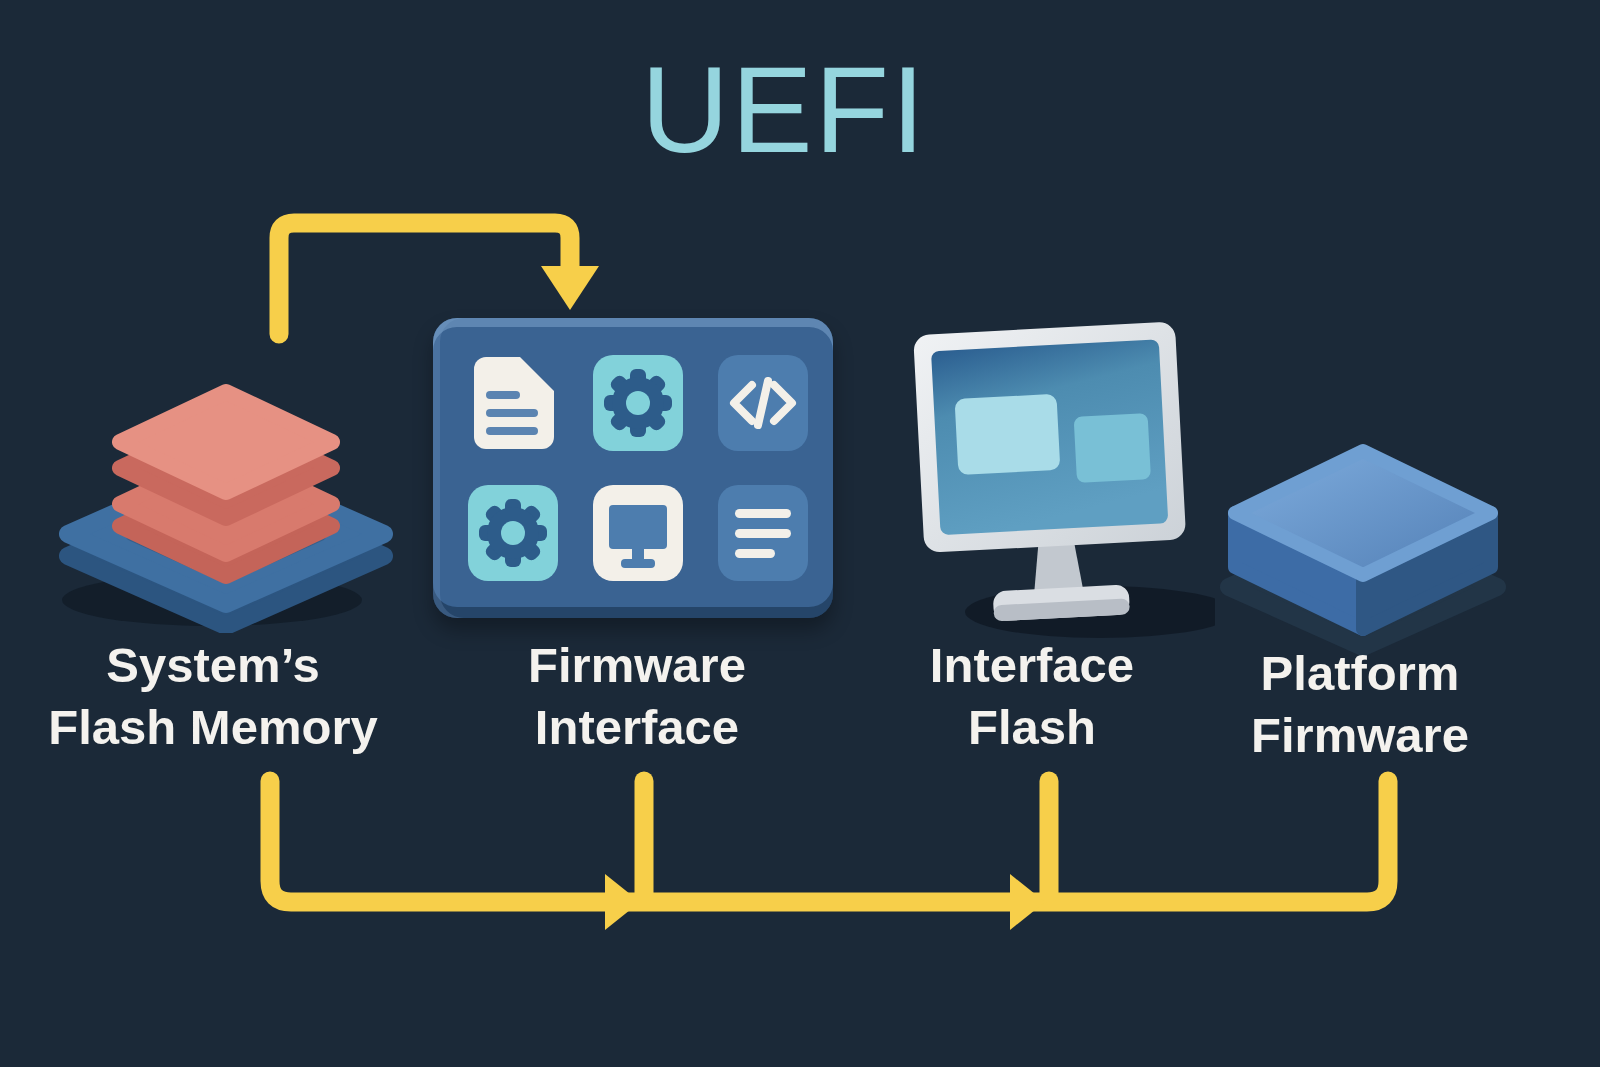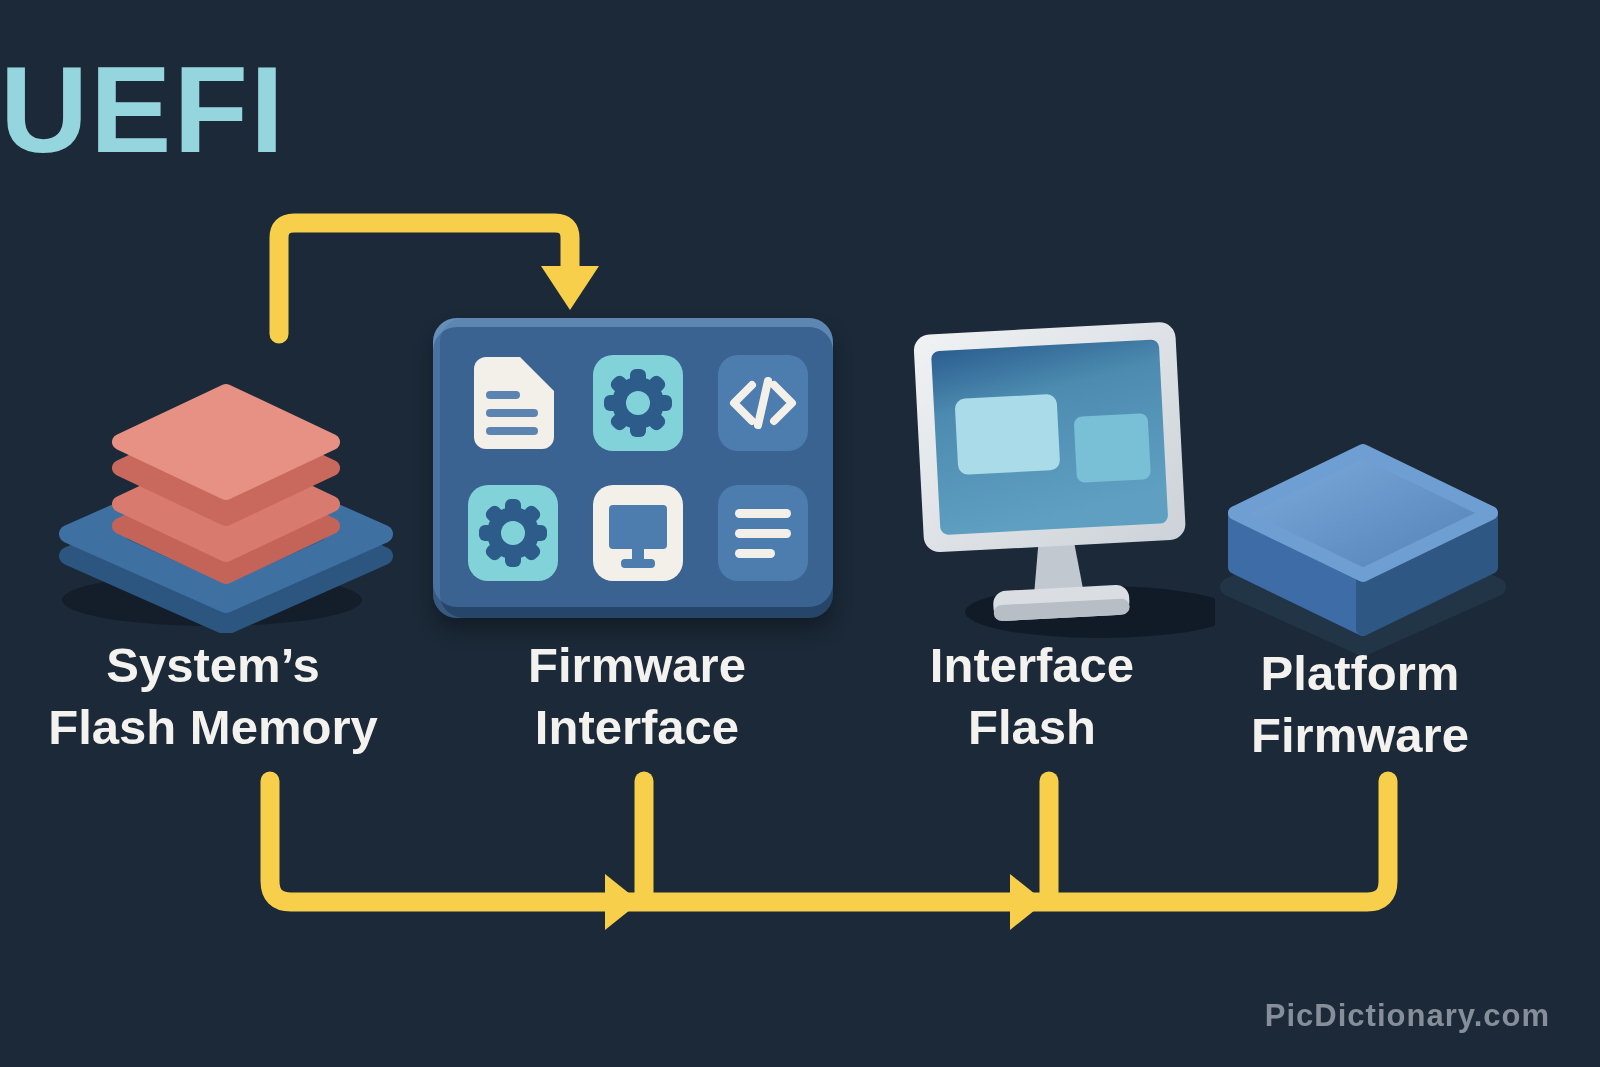--- a/index.html
+++ b/index.html
@@ -5,22 +5,22 @@
   html,body{margin:0;padding:0;background:#10161f;}
   .canvas{
     position:relative;
     width:1600px;height:1067px;
     background:#1b2938;
     overflow:hidden;
     font-family:"Liberation Sans","DejaVu Sans",sans-serif;
   }
   .title{
     position:absolute;left:0;top:40px;width:1568px;
-    text-align:left;
-    font-size:122px;font-weight:700;letter-spacing:2px;
+    text-align:center;
+    font-size:122px;font-weight:400;letter-spacing:2px;
     color:#95d5de;
   }
   .arrows{position:absolute;left:0;top:0;}
   .illus{position:absolute;}
   .panel{
     position:absolute;left:433px;top:318px;width:400px;height:300px;
     box-sizing:border-box;
     background:#3a6392;border-radius:24px;
     box-shadow:inset 0 9px 0 rgba(130,170,210,.50),
                inset 7px 0 0 rgba(130,170,210,.22),
@@ -185,15 +185,14 @@
   </div>
   <div class="node-label" style="left:802px;top:634px;">
     <div>Interface</div>
     <div>Flash</div>
   </div>
   <div class="node-label" style="left:1130px;top:634px;margin-top:8px;">
     <div>Platform</div>
     <div>Firmware</div>
   </div>
 
-  <div class="watermark">PicDictionary.com</div>
 
 </div>
 
 </body></html>

